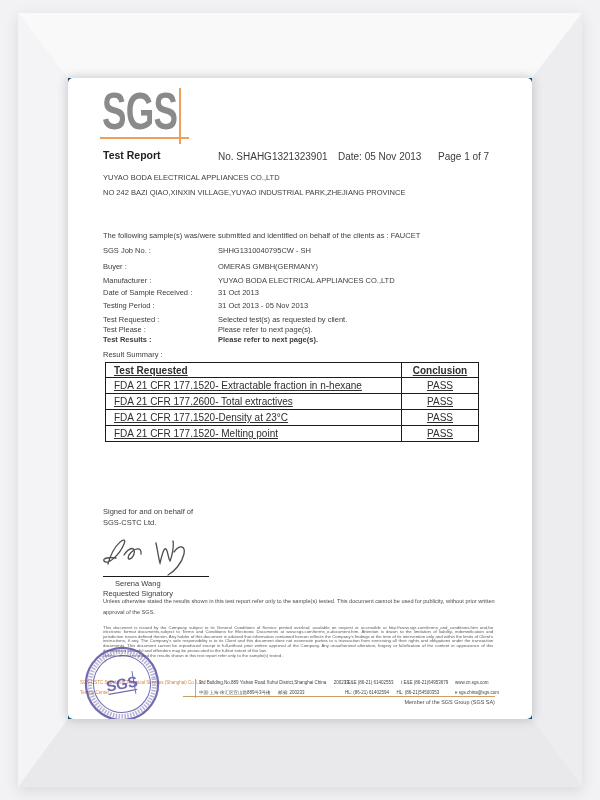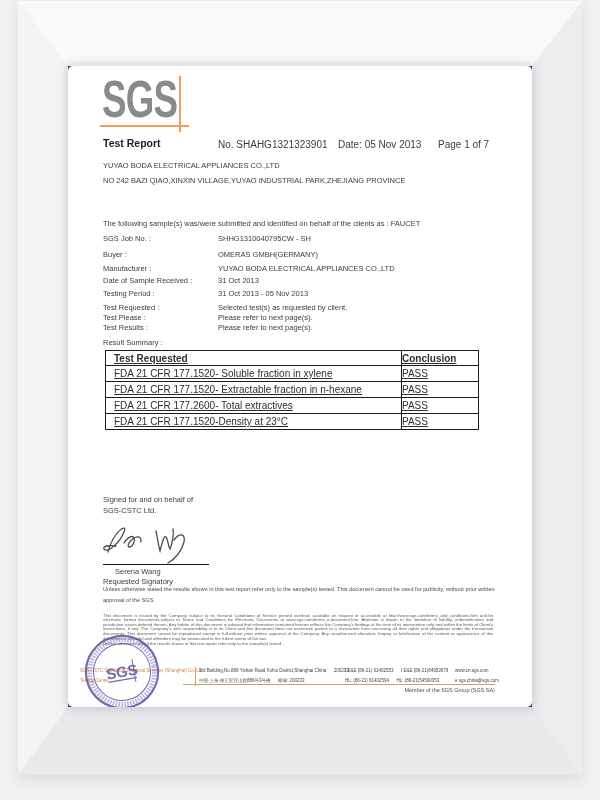--- a/index.html
+++ b/index.html
@@ -1,19 +1,19 @@
 <!DOCTYPE html>
 <html><head>
 <meta charset="utf-8">
 <style>
   html,body{margin:0;padding:0;}
   body{width:600px;height:800px;background:#f2f2f4;font-family:"Liberation Sans",sans-serif;position:relative;overflow:hidden;}
   .canvas{position:absolute;left:0;top:0;width:600px;height:800px;}
   
-  .frame{position:absolute;left:18px;top:1px;width:464px;height:641px;
+  .frame{position:absolute;left:18px;top:13px;width:464px;height:641px;
     border-style:solid;border-width:65px 50px 68px 50px;
     border-top-color:#f9f9fa;border-left-color:#f4f4f6;border-right-color:#ededf0;border-bottom-color:#e9e9ec;
     box-shadow:0 4px 14px rgba(0,0,0,.10);background:#0c4a6e;}
   .page{position:absolute;left:0;top:0;width:464px;height:641px;background:#ffffff;border-radius:5px;
     box-shadow:0 0 9px 2px rgba(95,95,110,.25);overflow:hidden;color:#3c3c3c;}
   .abs{position:absolute;}
   .txt{font-size:7.5px;line-height:9px;color:#3c3c3c;white-space:nowrap;}
   
   .logo-text{position:absolute;left:34px;top:8px;font-size:51px;font-weight:bold;color:#8a8a8a;
     letter-spacing:-1px;transform:scaleX(.72);transform-origin:0 0;line-height:51px;}
@@ -24,21 +24,21 @@
   .h-title{position:absolute;left:0;top:0;font-size:10.5px;font-weight:bold;color:#222;white-space:nowrap;}
   .h-meta{position:absolute;top:2px;font-size:10px;color:#3c3c3c;white-space:nowrap;}
   .h-no{left:115px;} .h-date{left:235px;} .h-page{left:319px;padding-left:16px;}
   
   .kv{position:absolute;left:35px;width:400px;height:10px;}
   .kl{position:absolute;left:0;} .kvv{position:absolute;left:115px;}
   
   .rtable{position:absolute;left:37px;top:284px;width:374px;border-collapse:collapse;table-layout:fixed;}
   .rtable td,.rtable th{border:1px solid #1c1c1c;font-size:10px;line-height:9px;padding:0 0 0 8px;text-align:left;height:15px;color:#2e2e2e;text-decoration:underline;}
   .rtable th{font-weight:bold;height:14px;}
-  .rtable .ccol{width:76px;text-align:left;padding:0;}
+  .rtable .ccol{width:76px;text-align:center;padding:0;}
   
   .sigline{position:absolute;left:35px;top:498px;width:106px;height:0;border-top:1.5px solid #1a1a1a;}
   .sig-svg{position:absolute;left:28px;top:452px;}
   
   .note{position:absolute;left:35px;top:519px;width:490px;font-size:7px;line-height:12.5px;color:#4a4a4a;
     transform:scale(.8);transform-origin:0 0;}
   .disclaimer{position:absolute;left:35px;top:547px;width:542px;font-size:6px;line-height:6.4px;color:#5a5a5a;
     transform:scale(.72);transform-origin:0 0;text-align:justify;z-index:1;}
   .disc2{margin-top:1px;}
   
@@ -101,46 +101,46 @@
           <span class="kvv">31 Oct 2013 - 05 Nov 2013</span>
         </div>
       <div class="kv txt" style="top:237px;">
           <span class="kl">Test Requested :</span>
           <span class="kvv">Selected test(s) as requested by client.</span>
         </div>
       <div class="kv txt" style="top:247px;">
           <span class="kl">Test Please :</span>
           <span class="kvv">Please refer to next page(s).</span>
         </div>
-      <div class="kv txt" style="top:257px;">
+      <div class="kv txt" style="top:257px;font-weight:bold;">
           <span class="kl">Test Results :</span>
           <span class="kvv">Please refer to next page(s).</span>
         </div>
 
       <div class="abs txt" style="left:35px;top:272px;">Result Summary :</div>
       <table class="rtable">
         <tbody>
             <tr>
           <th>Test Requested</th>
           <th class="ccol">Conclusion</th>
         </tr>
         <tr>
-              <td>FDA 21 CFR 177.1520- Soluble fraction in xylene</td>
-              <td class="ccol">PASS</td>
-            </tr>
-        <tr>
               <td>FDA 21 CFR 177.1520- Extractable fraction in n-hexane</td>
               <td class="ccol">PASS</td>
             </tr>
         <tr>
               <td>FDA 21 CFR 177.2600- Total extractives</td>
               <td class="ccol">PASS</td>
             </tr>
         <tr>
               <td>FDA 21 CFR 177.1520-Density at 23°C</td>
+              <td class="ccol">PASS</td>
+            </tr>
+        <tr>
+              <td>FDA 21 CFR 177.1520- Melting point</td>
               <td class="ccol">PASS</td>
             </tr>
       </tbody>
         </table>
 
       <div class="abs txt" style="left:35px;top:429px;">Signed for and on behalf of</div>
       <div class="abs txt" style="left:35px;top:440px;">SGS-CSTC Ltd.</div>
       <svg class="sig-svg" width="120" height="48" viewBox="0 0 120 48">
         <g fill="none" stroke="#4d4d4d" stroke-width="1.3" stroke-linecap="round">
           <path d="M12,34 C18,12 32,5 28,14 C24,24 12,36 8,31 C6,28 14,27 20,28"></path>

